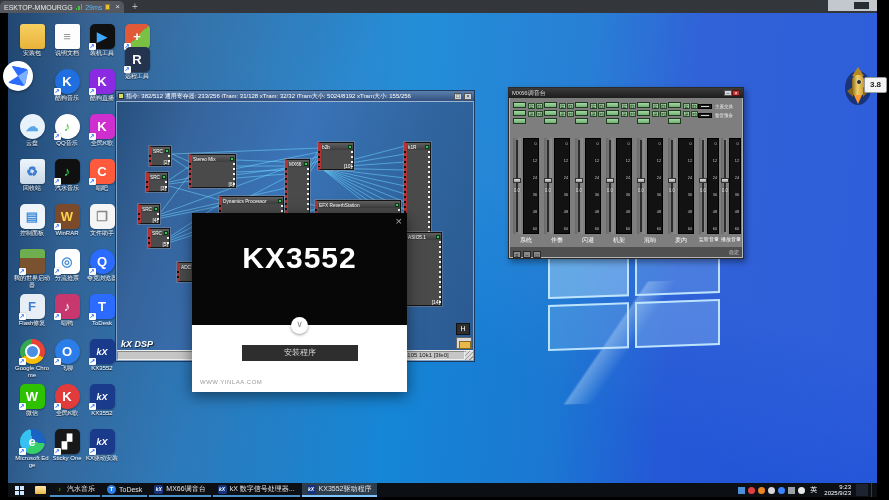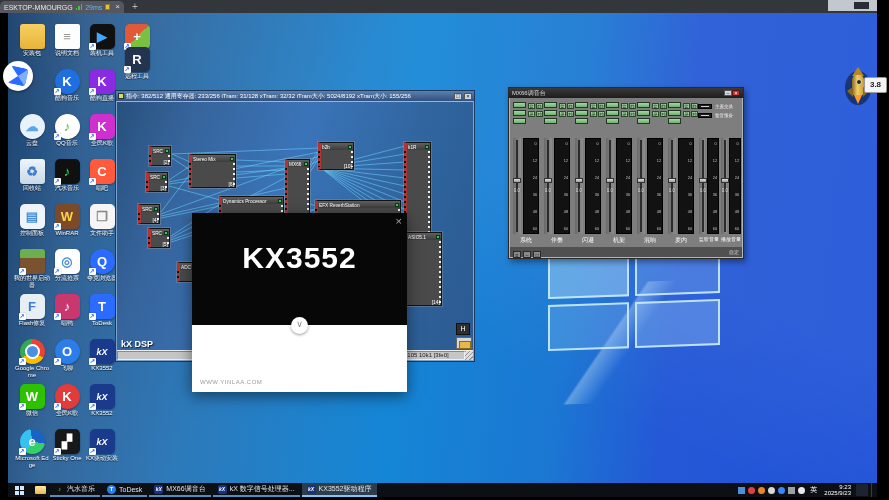--- a/index.html
+++ b/index.html
@@ -65,21 +65,21 @@
         box-shadow:0 0 0 1px rgba(150,150,150,.4);color:#fff;box-sizing:border-box;}
   .node .nt{height:7px;background:linear-gradient(#606060,#3c3c3c);display:flex;align-items:center;
         justify-content:space-between;padding:0 1px;font-size:5px;line-height:6px;white-space:nowrap;overflow:hidden;}
   .node .nt b{font-weight:normal;transform:scale(.95);transform-origin:left;}
   .node .nt .gq{width:4px;height:4px;background:#44c05e;border:1px solid #0a3a14;box-sizing:border-box;flex:none;}
   .node .num{position:absolute;right:1px;bottom:0;font-size:5px;color:#fff;}
   .node::before{content:"";position:absolute;right:0;top:8px;bottom:2px;width:2px;
         background:repeating-linear-gradient(#f0f0f0 0 2px,transparent 2px 5px);}
   .node::after{content:"";position:absolute;left:-3px;top:8px;bottom:2px;width:2px;
         background:repeating-linear-gradient(#101010 0 2px,transparent 2px 5px);}
-  #dsplogo{position:absolute;left:4px;bottom:2px;font-size:9px;font-weight:bold;color:#fff;
+  #dsplogo{position:absolute;left:4px;bottom:2px;font-size:9px;font-style:italic;font-weight:bold;color:#fff;
         text-shadow:1px 1px 1px #123;}
   #dspstatus{position:absolute;left:1px;bottom:1px;width:356px;height:9px;background:#c6c6c6;
         border-top:1px solid #eee;display:flex;}
   #dspstatus .seg{border:1px solid;border-color:#888 #eee #eee #888;font-size:6px;color:#222;
         line-height:7px;padding:0 2px;box-sizing:border-box;}
   #dspstatus .s1{flex:1;}
   #dspstatus .s2{width:72px;white-space:nowrap;}
   #dspstatus .grip{width:8px;background:repeating-linear-gradient(135deg,#999 0 1px,#ddd 1px 3px);}
   #hbtn{position:absolute;right:4px;bottom:26px;width:12px;height:10px;background:#2e2e2e;color:#fff;
         font-size:7px;line-height:10px;text-align:center;border:1px solid #111;}
@@ -639,20 +639,21 @@
       <span id="mf-btns"><span class="fbtn" style="display: inline-block; margin-right: 2px;">≡</span><span class="fbtn" style="display: inline-block; margin-right: 2px;">–</span><span class="fbtn" style="display: inline-block; margin-right: 2px;">□</span></span>
       <span class="fright">自定</span>
     </div>
   </div>
 
   <div id="dlg">
     <div class="blackpart"></div>
     <div class="bigtitle">KX3552</div>
     <div class="dclose">×</div>
     <div class="chev">∨</div>
+    <div class="inst">安装程序</div>
     <div class="url">WWW.YINLAA.COM</div>
   </div>
 
   <div id="rocket">
     <div class="shadow"></div>
       <div class="tip"></div>
       <div class="bodyr"></div>
     <div class="win"></div>
       <div class="finl"></div>
       <div class="finr"></div>

